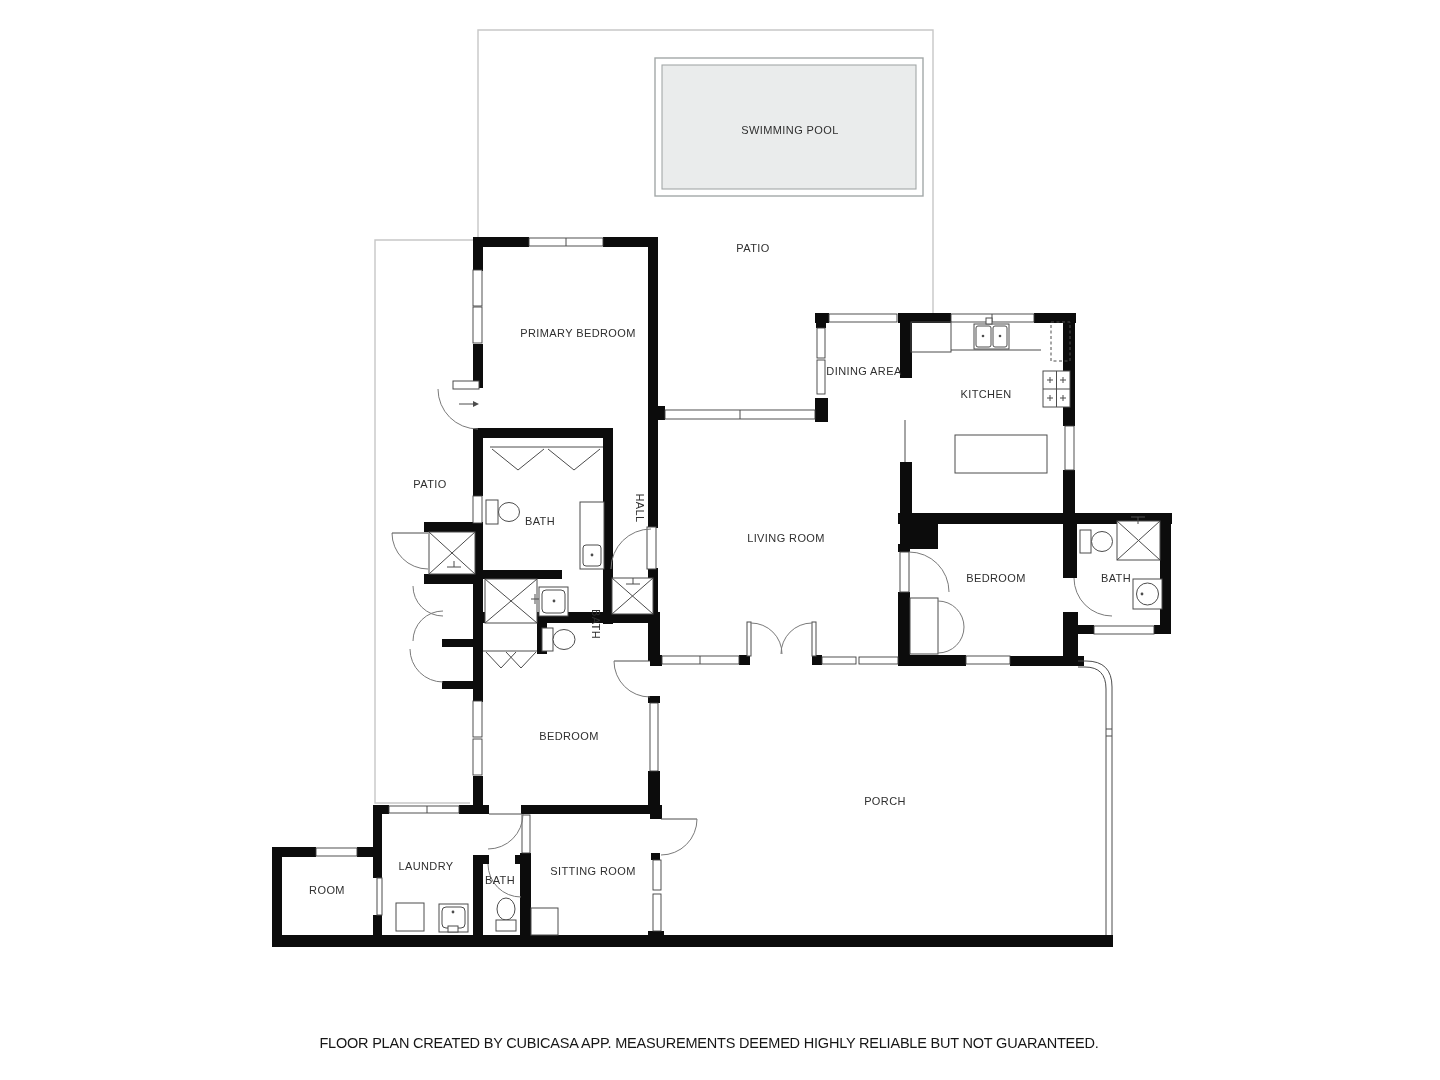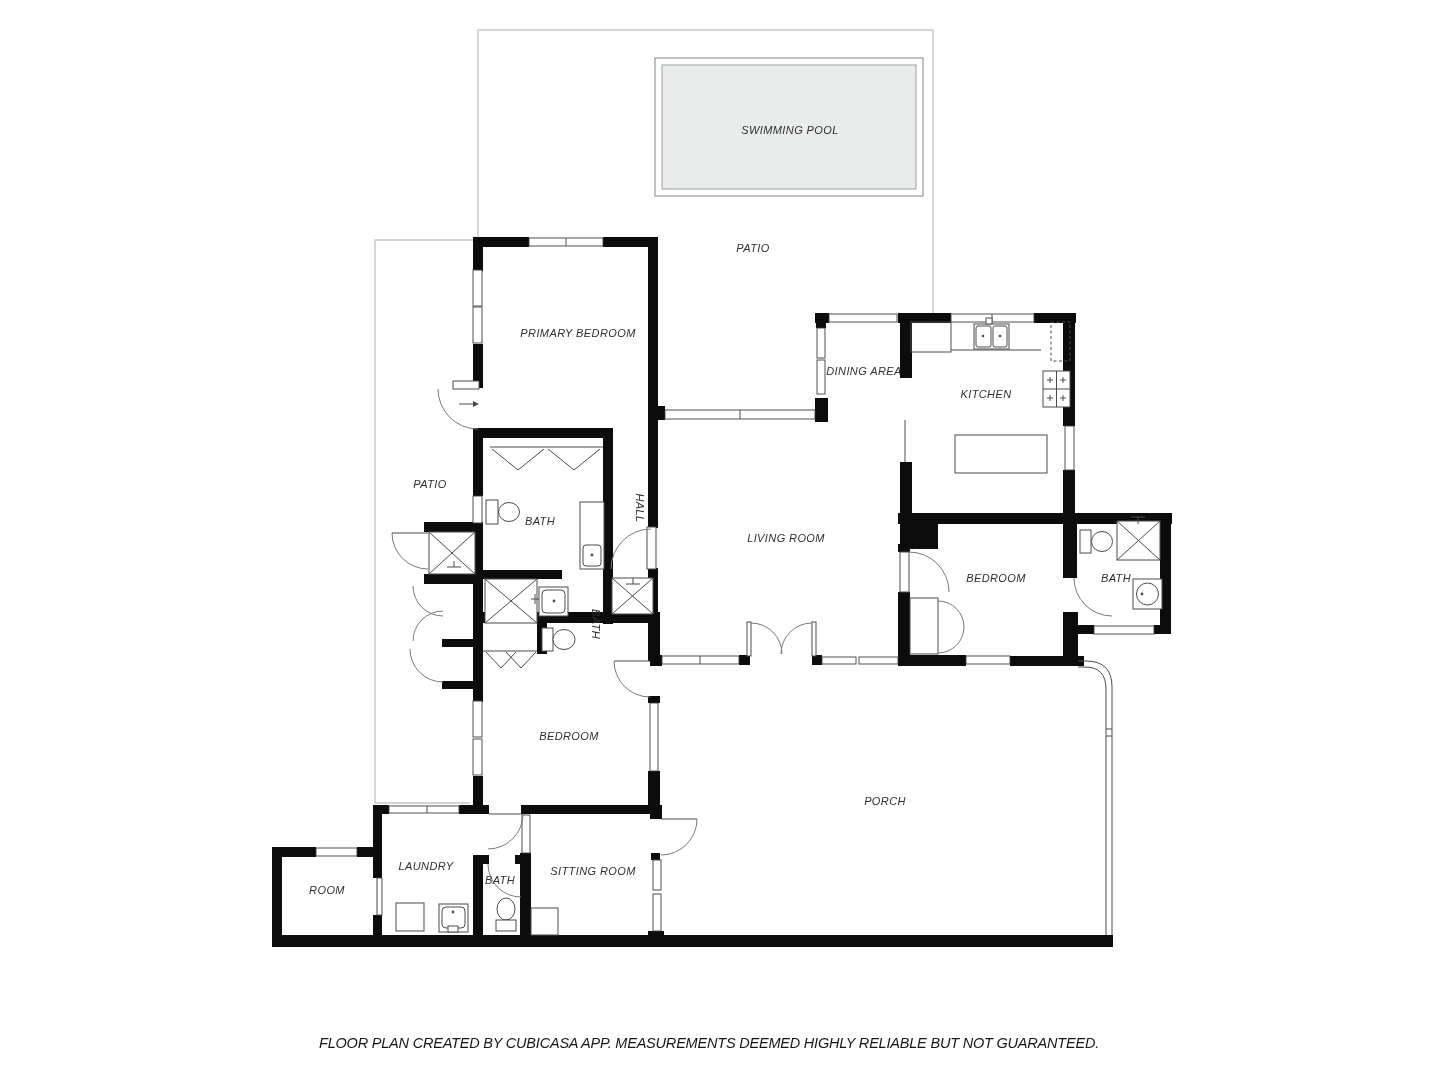--- a/index.html
+++ b/index.html
@@ -1,17 +1,17 @@
 <!DOCTYPE html>
 <html><head>
 <meta charset="utf-8">
 <style>
   html,body{margin:0;padding:0;background:#ffffff;}
   .page{position:relative;width:1232px;height:1080px;background:#fff;overflow:hidden;
-        font-family:"Liberation Sans",sans-serif;font-style:italic;}
+        font-family:"Liberation Sans",sans-serif;}
   svg{display:block}
   .wall{fill:#0c0c0c;stroke:none}
   .win{fill:#ffffff;stroke:#3e3e3e;stroke-width:0.9}
   .thin{fill:none;stroke:#4c4c4c;stroke-width:1}
   .fixw{fill:#ffffff;stroke:#4c4c4c;stroke-width:1}
   .door{fill:none;stroke:#7a7a7a;stroke-width:1}
   .leaf{fill:#ffffff;stroke:#4c4c4c;stroke-width:1}
   .patioline{fill:none;stroke:#c7c7c7;stroke-width:1.4}
   .lbl{font-family:"Liberation Sans",sans-serif;font-size:11px;letter-spacing:0.4px;
        fill:#2f2f2f;text-anchor:middle}

